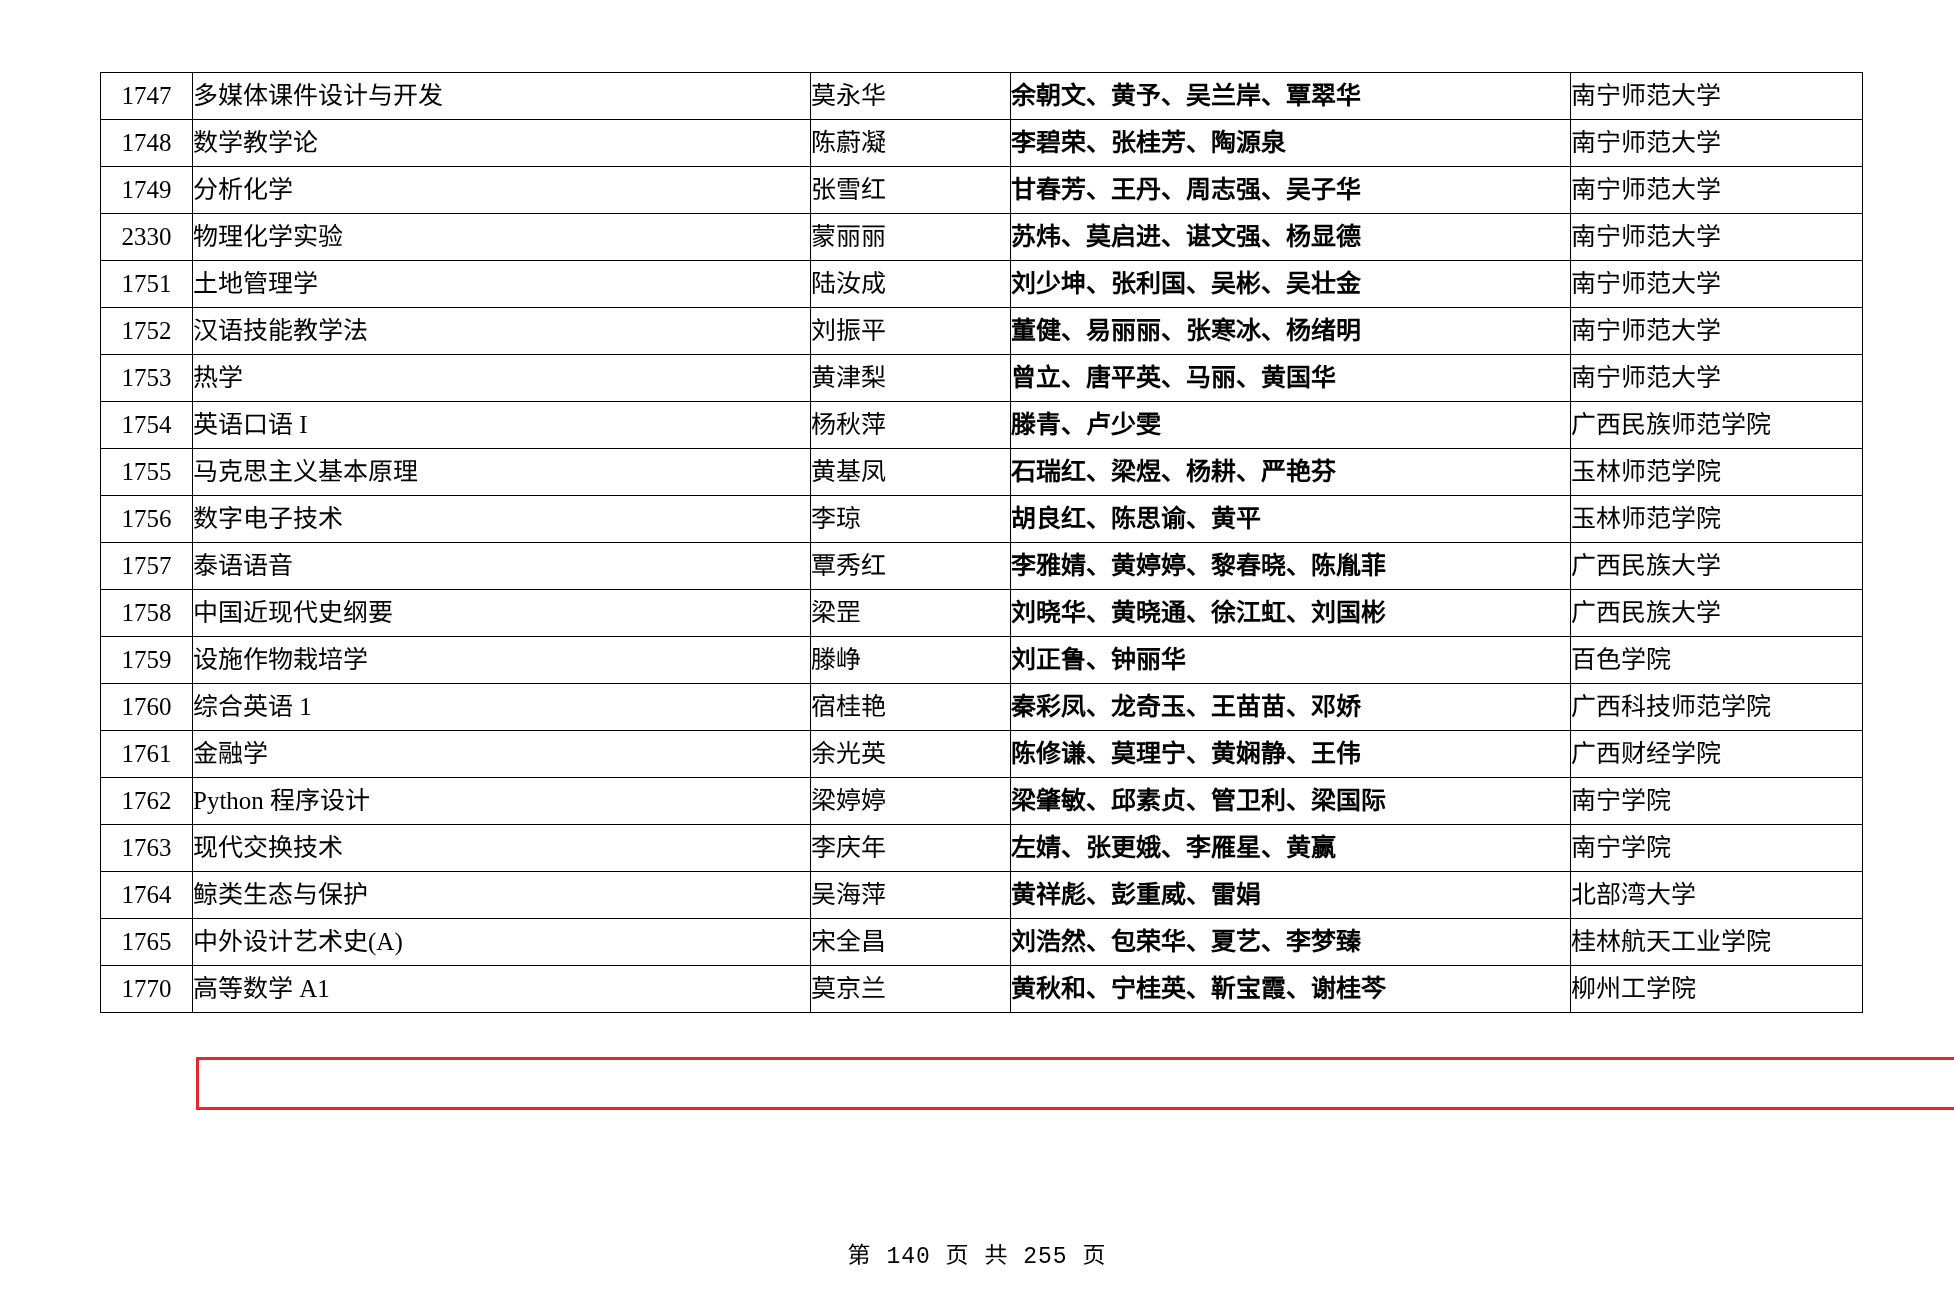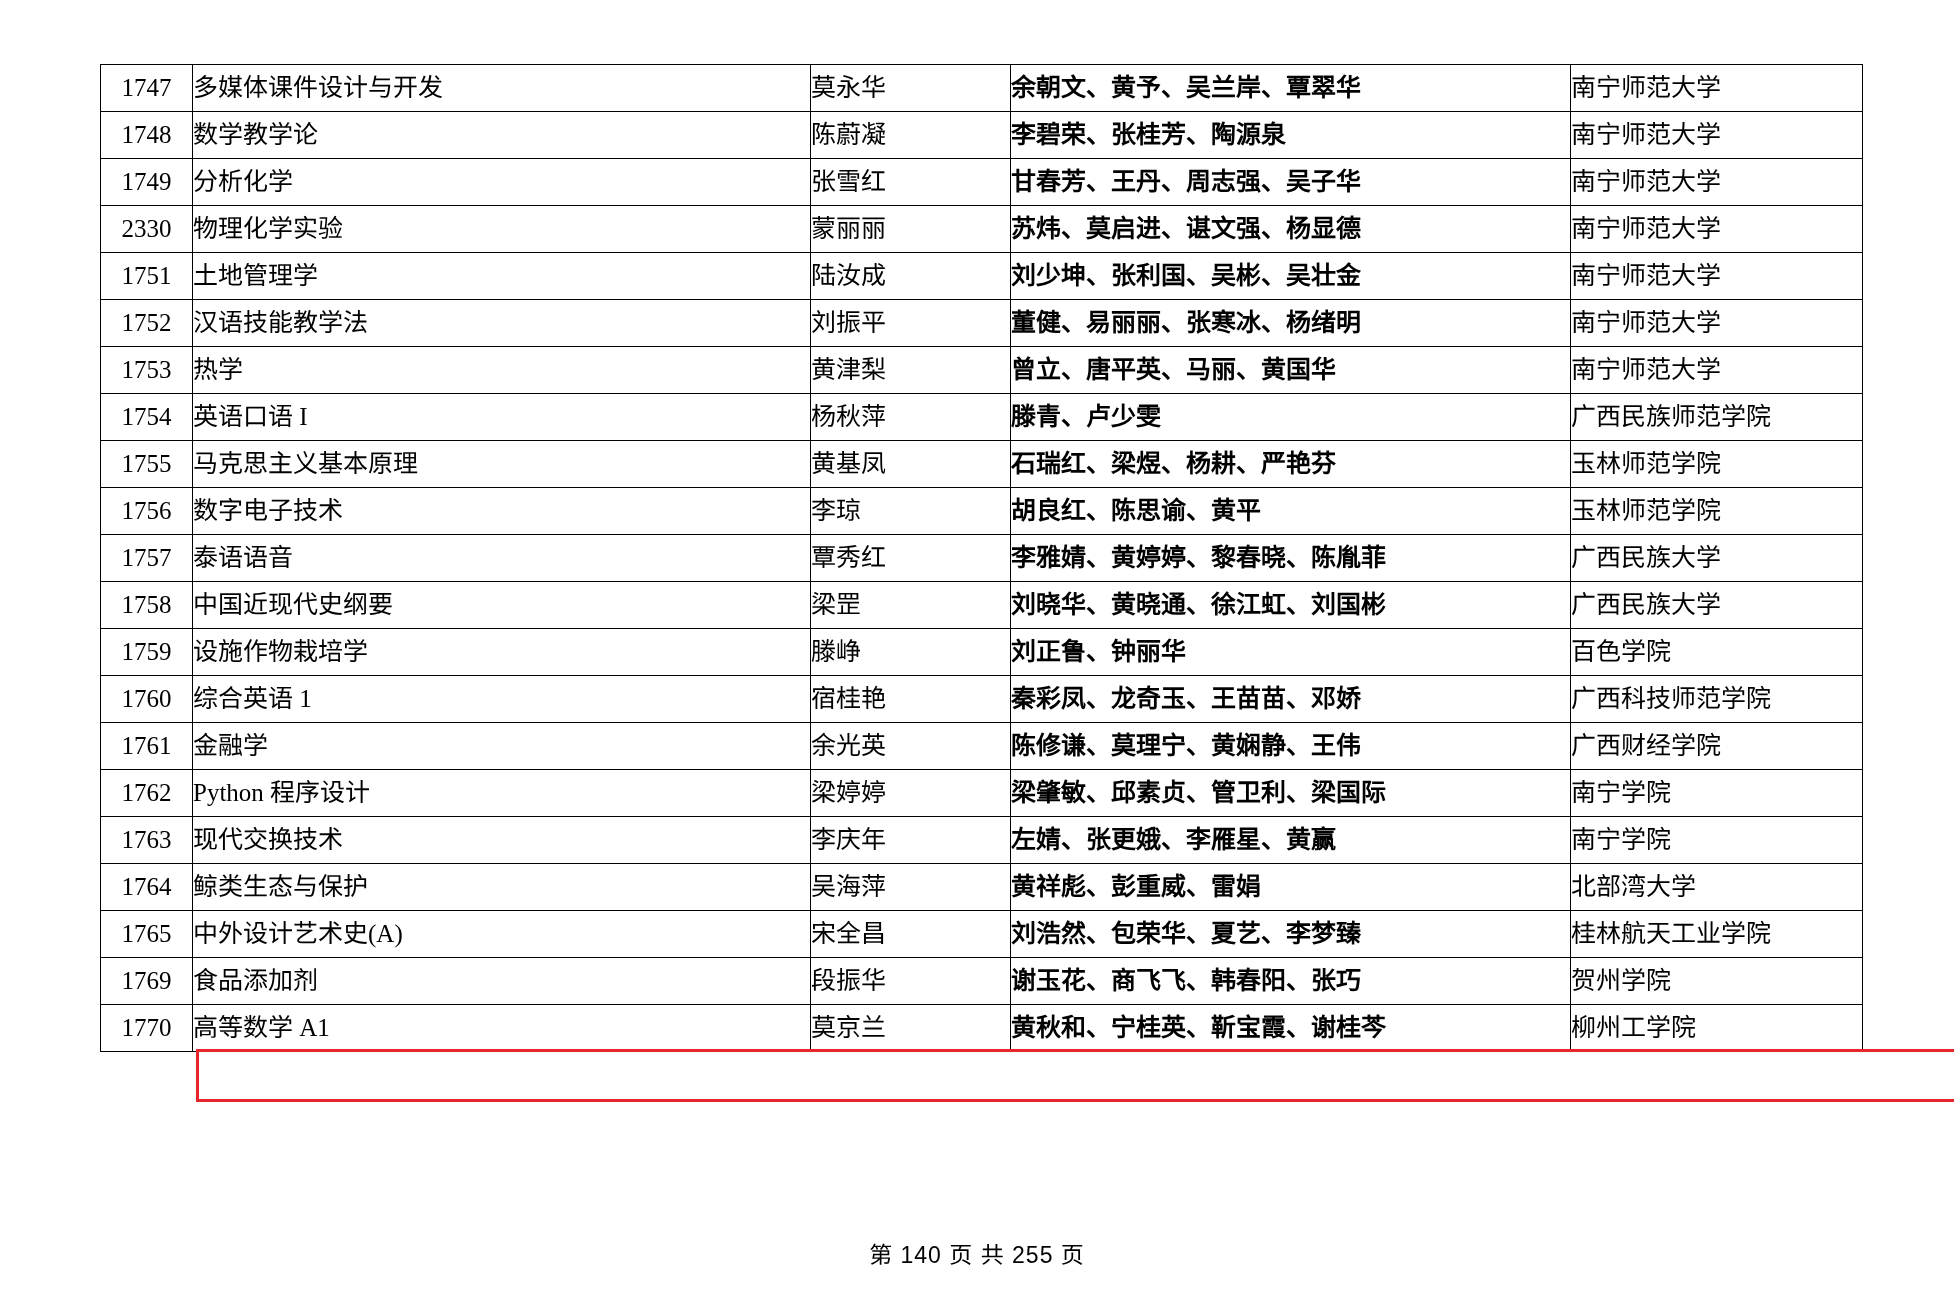--- a/index.html
+++ b/index.html
@@ -19,21 +19,21 @@
     position: absolute;
     left: 0;
     top: 0;
     width: 1954px;
     height: 1309px;
     background: #ffffff;
   }
   .table-wrap {
     position: absolute;
     left: 100px;
-    top: 64px;
+    top: 72px;
     width: 1762px;
   }
   table.doc-table {
     border-collapse: collapse;
     width: 1762px;
     table-layout: fixed;
     background: #ffffff;
   }
   table.doc-table td {
     border: 1px solid #000000;
@@ -83,21 +83,21 @@
     height: 52px;
   }
 
   .footer {
     position: absolute;
     left: 0;
     top: 1236px;
     width: 1954px;
     text-align: center;
     font-size: 23px;
-    font-family: Liberation Sans, sans-serif;
+    font-family: Liberation Mono, monospace;
   }
   .footer span { letter-spacing: 1px; }
 </style>
 </head>
 <body>
 
 <div class="page">
 
   <div class="table-wrap">
     <table class="doc-table">
@@ -236,27 +236,20 @@
             <td class="school">北部湾大学</td>
           </tr>
           <tr>
             <td class="idx">1765</td>
             <td class="course">中外设计艺术史(A)</td>
             <td class="leader">宋全昌</td>
             <td class="members">刘浩然、包荣华、夏艺、李梦臻</td>
             <td class="school">桂林航天工业学院</td>
           </tr>
           <tr>
-            <td class="idx">1769</td>
-            <td class="course">食品添加剂</td>
-            <td class="leader">段振华</td>
-            <td class="members">谢玉花、商飞飞、韩春阳、张巧</td>
-            <td class="school">贺州学院</td>
-          </tr>
-          <tr>
             <td class="idx">1770</td>
             <td class="course">高等数学 A1</td>
             <td class="leader">莫京兰</td>
             <td class="members">黄秋和、宁桂英、靳宝霞、谢桂芩</td>
             <td class="school">柳州工学院</td>
           </tr>
         </tbody>
     </table>
     <div class="highlight-box" style="top: 984.5px; height: 53px; border-color: rgb(232, 37, 42);"></div>
   </div>

